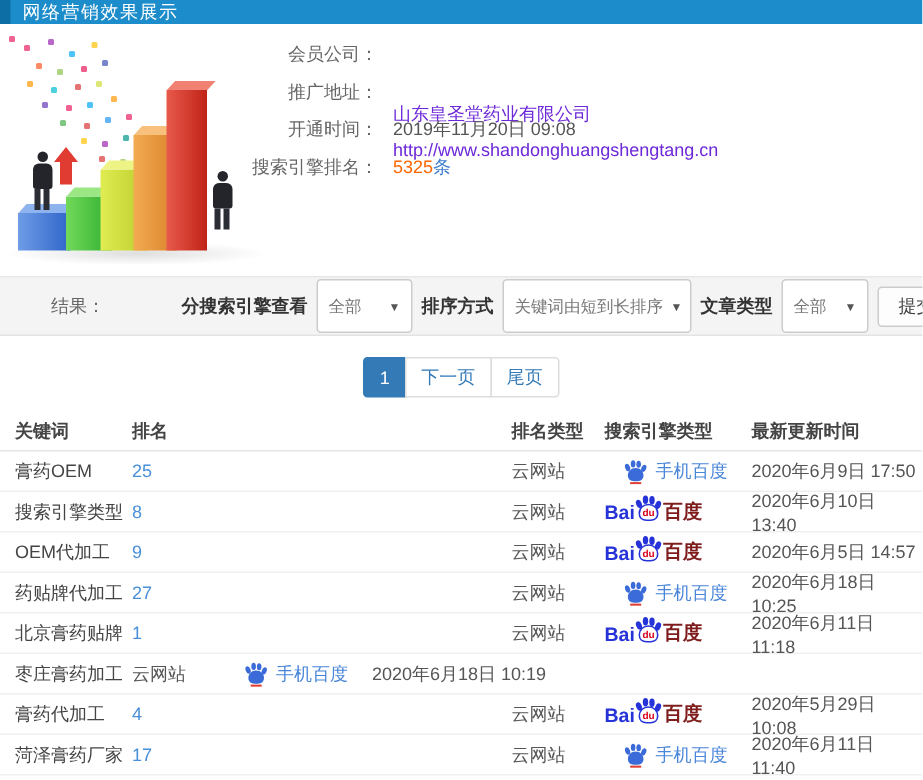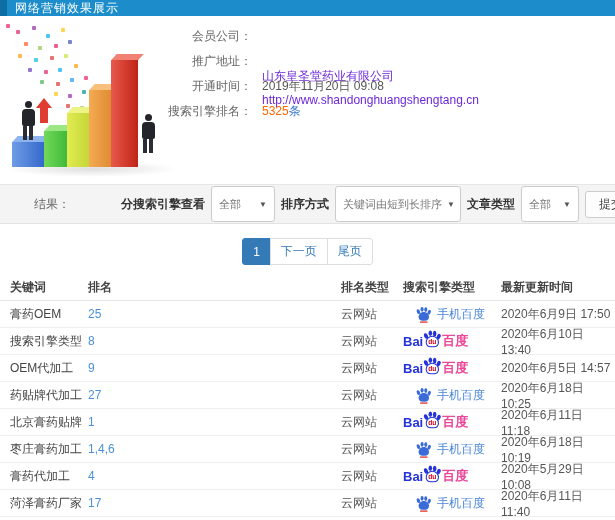--- a/index.html
+++ b/index.html
@@ -88,21 +88,21 @@
   .c-rank { width:253px; }
   .trow .c-rank { color:#4a90d9; cursor:pointer; }
   .c-ranktype { width:62px; }
   .c-engine { width:98px; display:flex; align-items:center; }
   .c-time { flex:1; color:#555; }
   .thead .c-keyword, .thead .c-rank, .thead .c-ranktype, .thead .c-engine, .thead .c-time { color:#444; }
 
   
   .engine-baidu { display:flex; align-items:center; }
   .bd-bai { color:#2633d9; font-weight:bold; font-size:13px; letter-spacing:0; }
-  .bd-cn { color:#ec4899; font-weight:bold; font-size:13px; margin-left:1px; }
+  .bd-cn { color:#7f1d1d; font-weight:bold; font-size:13px; margin-left:1px; }
   .engine-baidu svg { margin:0 -1px 4px -1px; }
   .engine-mobile { display:flex; align-items:center; margin-left:12px; }
   .engine-mobile svg { margin-right:5px; }
   .mb-label { color:#4a86d8; font-size:12px; }
 </style>
 </head>
 <body>
 
 <div class="titlebar">
   <div class="titlebar-accent"></div>
@@ -301,21 +301,20 @@
         </svg>
         <span class="bd-cn">百度</span>
       </span>
 
     </div>
     <div class="c-time">2020年6月11日 11:18</div>
   </div>
 
   <div class="trow">
     <div class="c-keyword">枣庄膏药加工</div>
-    <div class="c-rank">1,4,6</div>
     <div class="c-ranktype">云网站</div>
     <div class="c-engine">
 
       <span class="engine-mobile">
         <svg width="17" height="17" viewBox="0 0 30 30">
           <ellipse cx="6" cy="10" rx="2.8" ry="4.4" fill="#3a6bd8" transform="rotate(-22 6 10)"></ellipse>
           <ellipse cx="12.5" cy="5.8" rx="2.7" ry="4.2" fill="#3a6bd8"></ellipse>
           <ellipse cx="19" cy="6.2" rx="2.7" ry="4.2" fill="#3a6bd8"></ellipse>
           <ellipse cx="25" cy="11" rx="2.8" ry="4.4" fill="#3a6bd8" transform="rotate(22 25 11)"></ellipse>
           <path d="M15.5 10.5c-5.3 0-9.2 3.8-9.2 9 0 4.1 2.9 6.7 7.2 6.7h4c4.3 0 7.2-2.6 7.2-6.7 0-5.2-3.9-9-9.2-9z" fill="#3a6bd8"></path>

